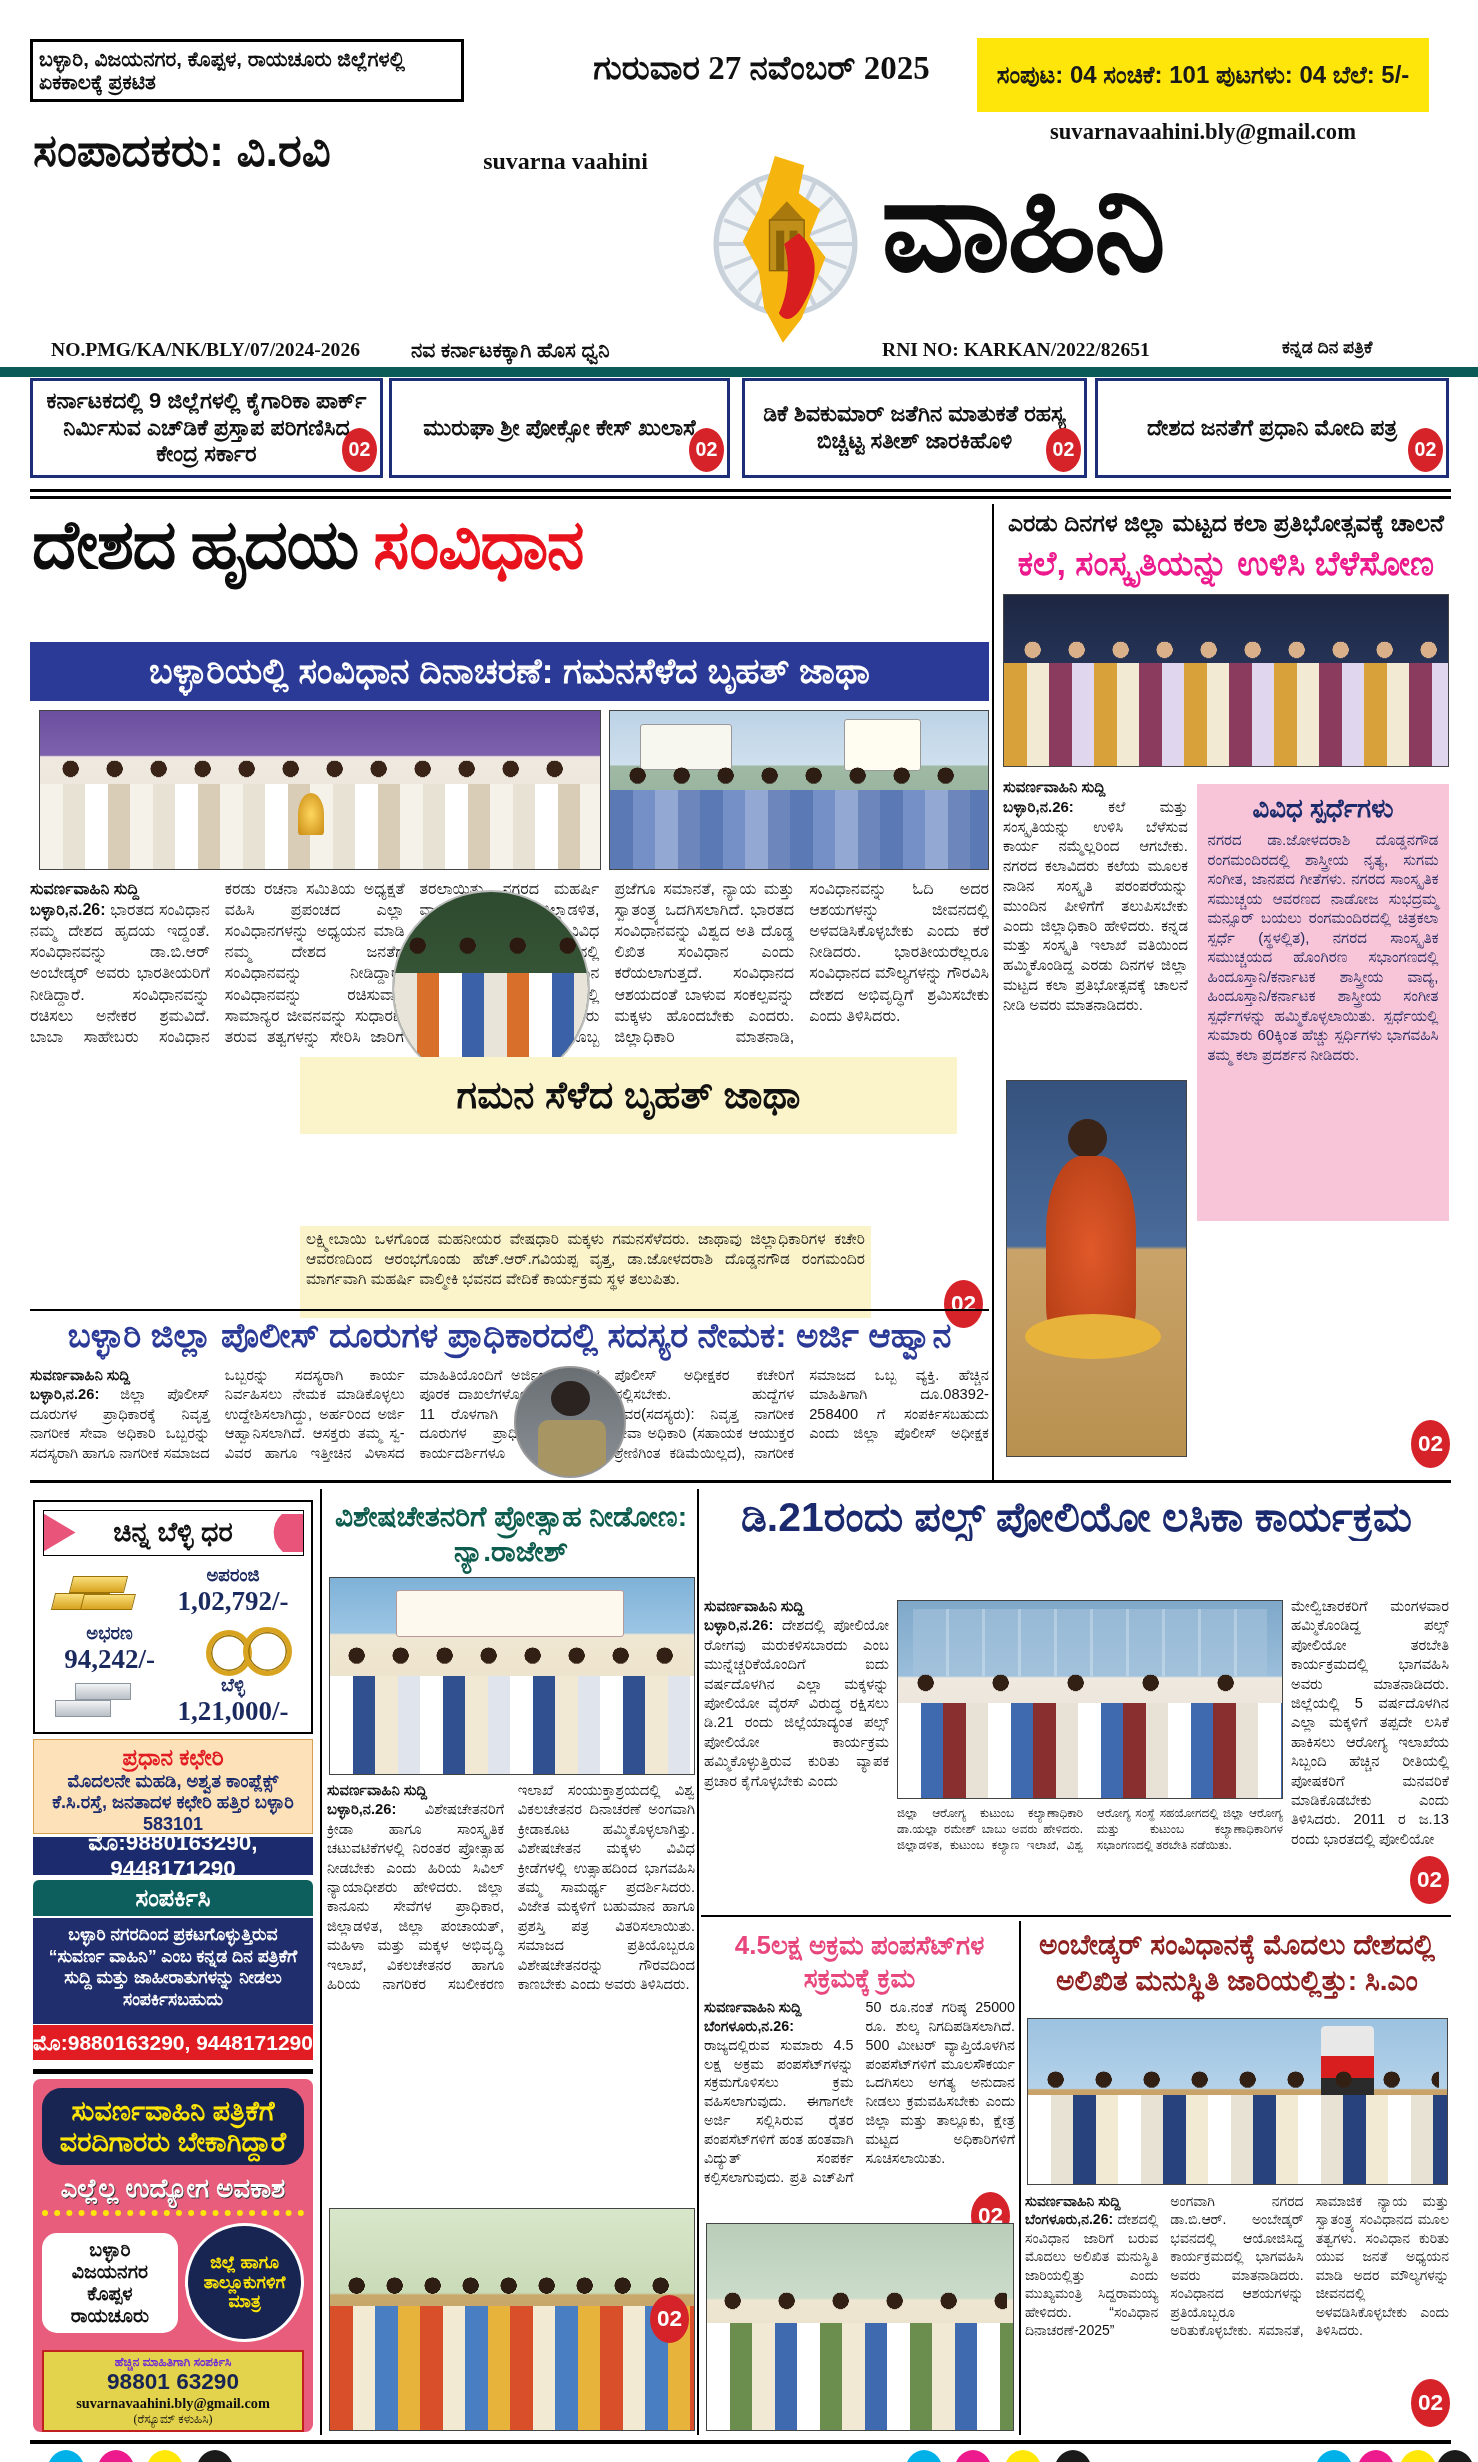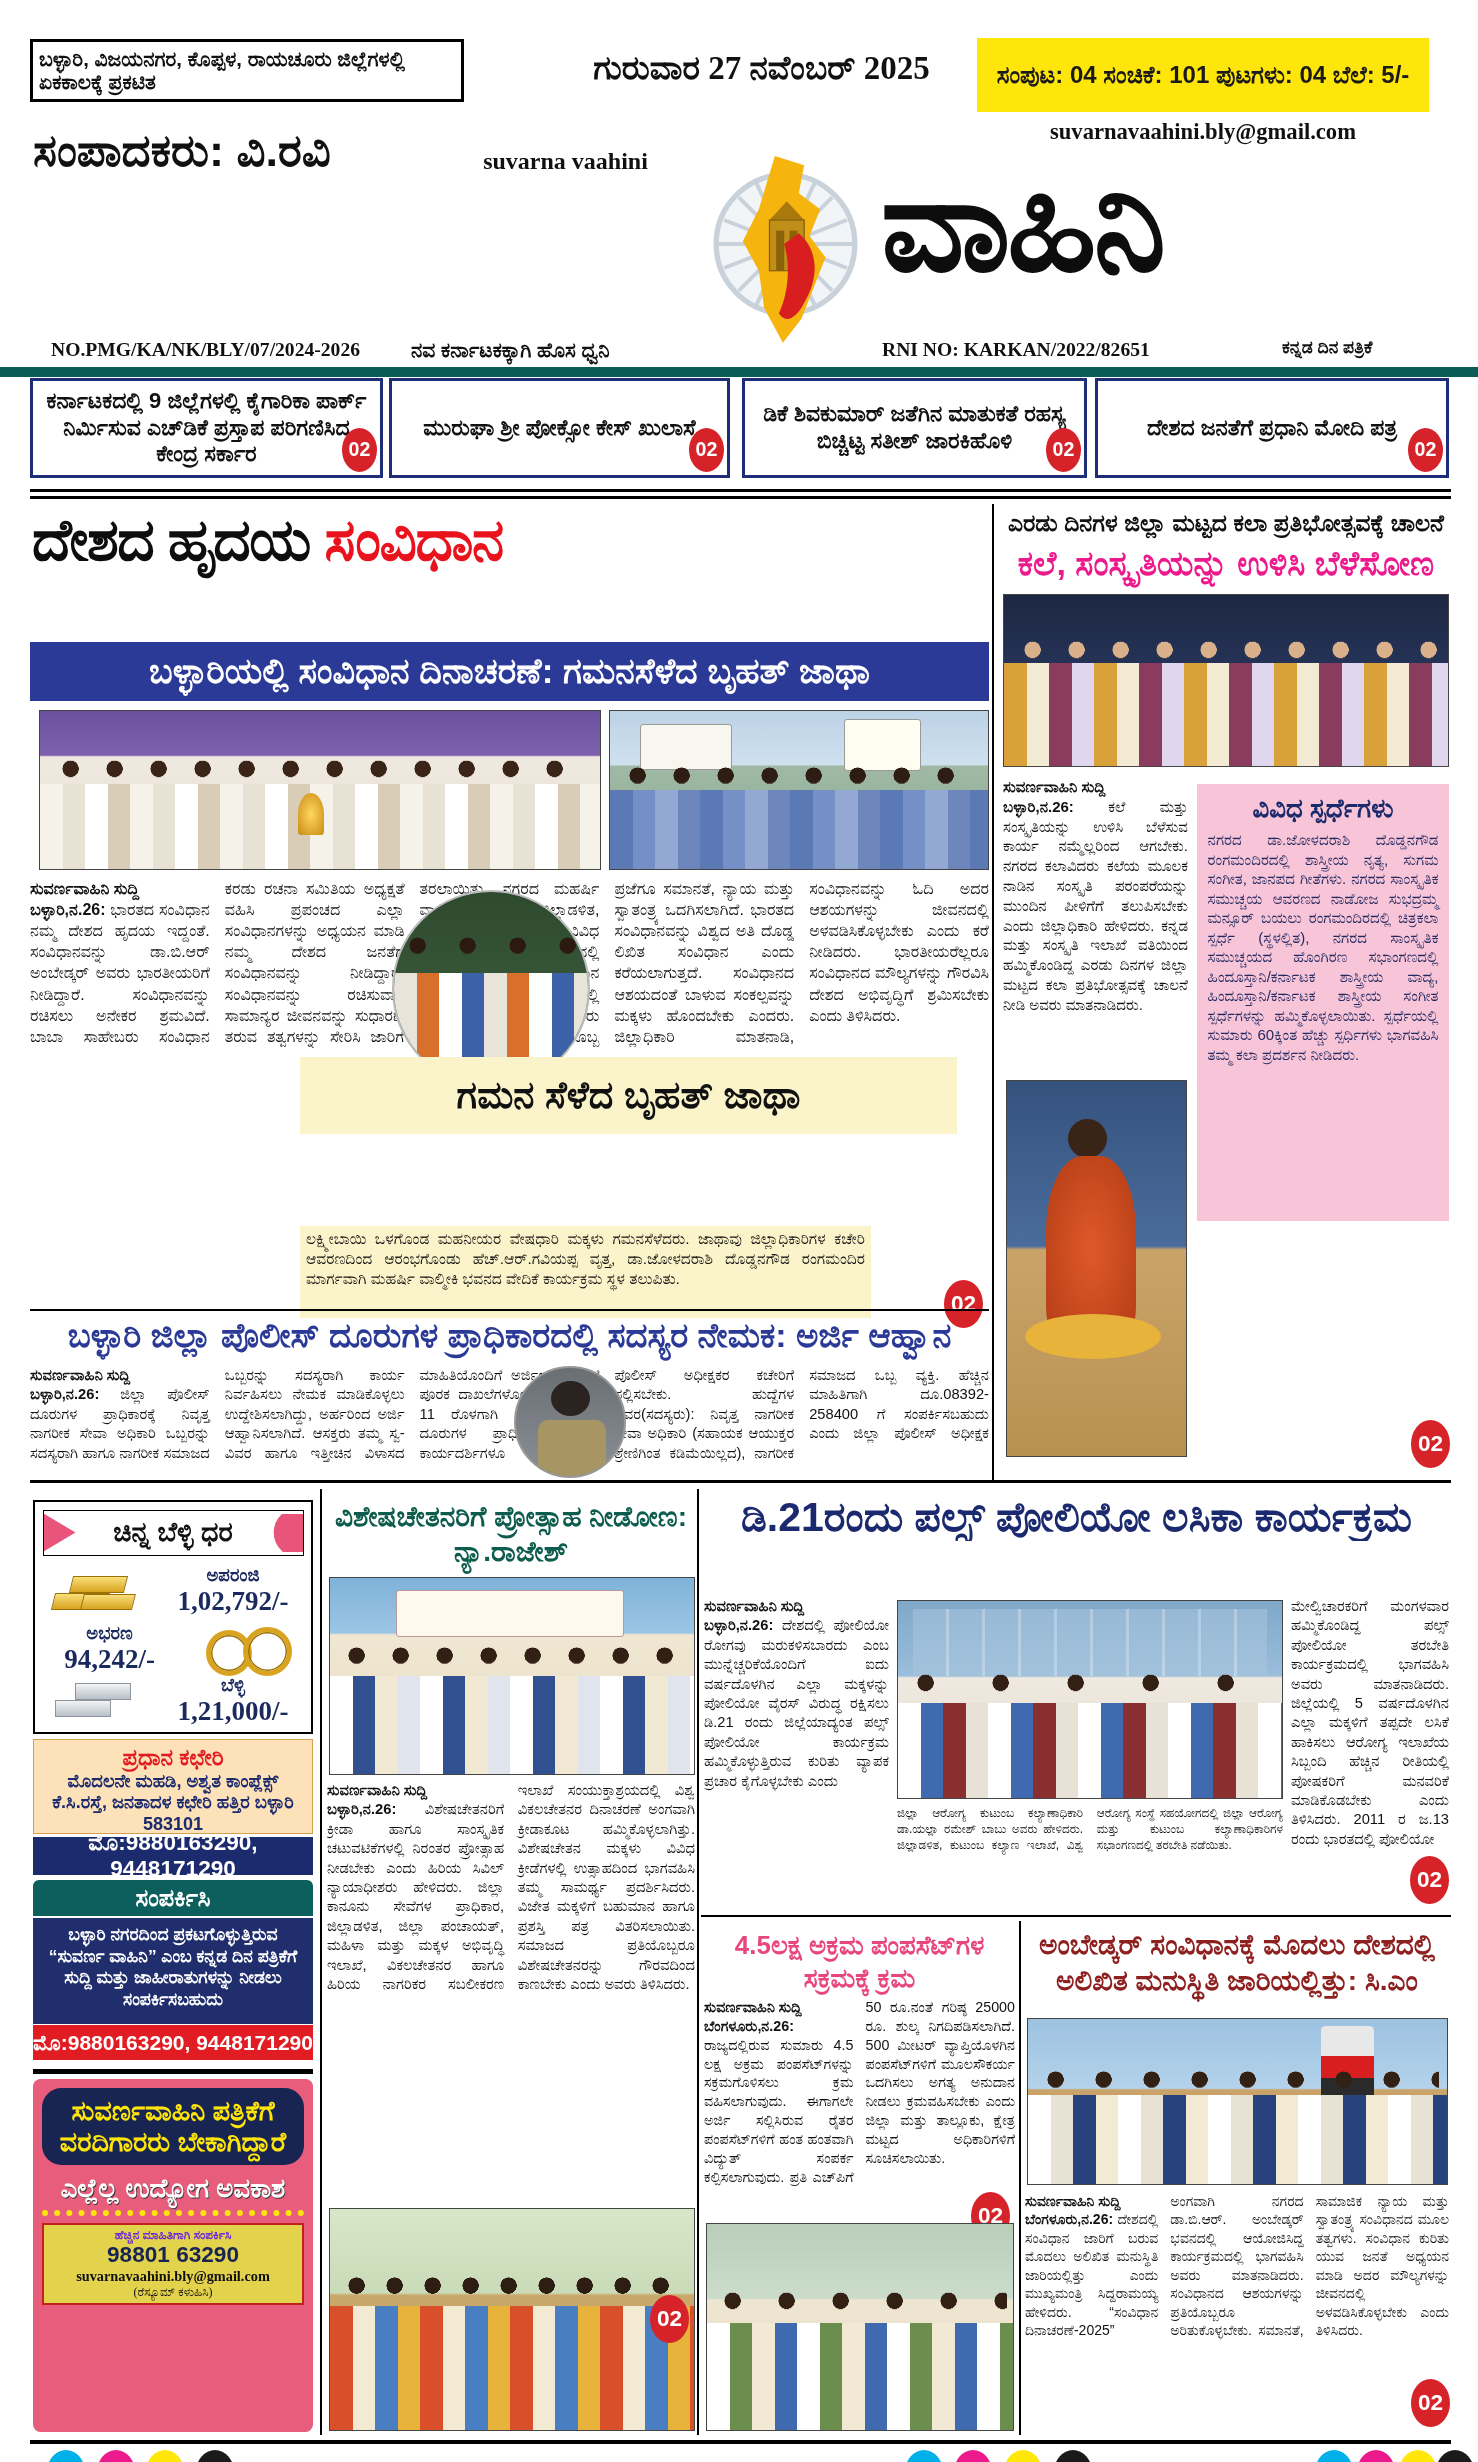--- a/index.html
+++ b/index.html
@@ -100,21 +100,21 @@
   </div>
   <div class="teaser" style="left:1095px;width:354px;">
     <span>ದೇಶದ ಜನತೆಗೆ ಪ್ರಧಾನಿ ಮೋದಿ ಪತ್ರ</span>
     <span class="badge">02</span>
   </div>
 
   <div class="rule" style="left:30px;top:489px;width:1421px;height:3px;"></div>
   <div class="rule" style="left:30px;top:496px;width:1421px;height:3px;"></div>
   <div class="rule" style="left:992px;top:504px;width:2.3px;height:976px;"></div>
 
-  <div class="abs b" style="left:32px;top:510px;width:958px;font-size:58px;line-height:1.05;letter-spacing:-1.5px;white-space:nowrap;">
+  <div class="abs b" style="left:32px;top:510px;width:958px;font-size:68px;line-height:1.05;letter-spacing:-1.5px;white-space:nowrap;font-family:Liberation Serif, serif;">
     <span style="color:#0d0d0d;">ದೇಶದ ಹೃದಯ</span>
     <span> </span>
     <span style="color:#e8131c;">ಸಂವಿಧಾನ</span>
   </div>
   <div class="band" style="left:30px;top:642px;width:959px;height:59px;font-size:35px;">
     <span>ಬಳ್ಳಾರಿಯಲ್ಲಿ ಸಂವಿಧಾನ ದಿನಾಚರಣೆ: ಗಮನಸೆಳೆದ ಬೃಹತ್ ಜಾಥಾ</span>
   </div>
 
   <div class="ph" style="left:39px;top:710px;width:562px;height:160px;background:linear-gradient(180deg,#6b509f 0%,#7e61ae 28%,#efe9df 29%,#e5e0d6 100%);">
     <div class="heads" style="top:30%;--h:#3a2418;"></div>
@@ -229,20 +229,31 @@
 
   <div class="rule" style="left:33px;top:2069px;width:280px;height:4.5px;"></div>
 
   <div class="abs" style="left:33px;top:2079px;width:280px;height:353px;background:#e95d7c;border-radius:7.5px;box-sizing:border-box;padding:9px;">
     <div style="background:#182553;border-radius:19.6px;padding:7.5px 4.5px;text-align:center;">
       <div class="b" style="color:#ffe60a;font-size:27px;">ಸುವರ್ಣವಾಹಿನಿ ಪತ್ರಿಕೆಗೆ</div>
       <div class="b" style="color:#ffe60a;font-size:27px;">ವರದಿಗಾರರು ಬೇಕಾಗಿದ್ದಾರೆ</div>
     </div>
     <div class="b ctr" style="color:#fff;font-size:26px;margin-top:7.5px;text-shadow:0.8px 0.8px 0 #333;">ಎಲ್ಲೆಲ್ಲ ಉದ್ಯೋಗ ಅವಕಾಶ</div>
     <div style="border-top:6px dotted #ffe60a;margin-top:6px;"></div>
+    <div style="display:flex;gap:7.5px;margin-top:7.5px;align-items:center;">
+      <div style="background:#fff;border-radius:15px;padding:6px 7.5px;width:121px;text-align:center;">
+        <div class="b" style="font-size:19px;">ಬಳ್ಳಾರಿ</div>
+        <div class="b" style="font-size:19px;">ವಿಜಯನಗರ</div>
+        <div class="b" style="font-size:19px;">ಕೊಪ್ಪಳ</div>
+        <div class="b" style="font-size:19px;">ರಾಯಚೂರು</div>
+      </div>
+      <div style="background:#182553;border:3.8px solid #fff;border-radius:50%;width:113px;height:113px;display:flex;align-items:center;justify-content:center;text-align:center;">
+        <span class="b" style="color:#ffe60a;font-size:17.3px;line-height:1.15;">ಜಿಲ್ಲೆ ಹಾಗೂ ತಾಲ್ಲೂಕುಗಳಿಗೆ ಮಾತ್ರ</span>
+      </div>
+    </div>
     <div style="background:#e3d24b;border:2.3px solid #c21f1f;margin-top:7.5px;padding:3px;text-align:center;">
       <div class="b" style="font-size:12px;color:#6d28d9;">ಹೆಚ್ಚಿನ ಮಾಹಿತಿಗಾಗಿ ಸಂಪರ್ಕಿಸಿ</div>
       <div class="b" style="font-size:22.6px;color:#182553;">98801 63290</div>
       <div class="b serif" style="font-size:14.3px;">suvarnavaahini.bly@gmail.com</div>
       <div class="serif" style="font-size:12px;">(ರೆಸ್ಯೂಮ್ ಕಳುಹಿಸಿ)</div>
     </div>
   </div>
 
   <div class="abs b ctr" style="left:327px;top:1499px;width:368px;font-size:28px;color:#0d5c4d;line-height:1.25;">ವಿಶೇಷಚೇತನರಿಗೆ ಪ್ರೋತ್ಸಾಹ ನೀಡೋಣ: ನ್ಯಾ.ರಾಜೇಶ್</div>
   <div class="ph" style="left:329px;top:1577px;width:366px;height:198px;background:linear-gradient(180deg,#7fb2d8 0%,#9cc5e4 28%,#f0e7d2 29%,#e7dcc4 100%);">

